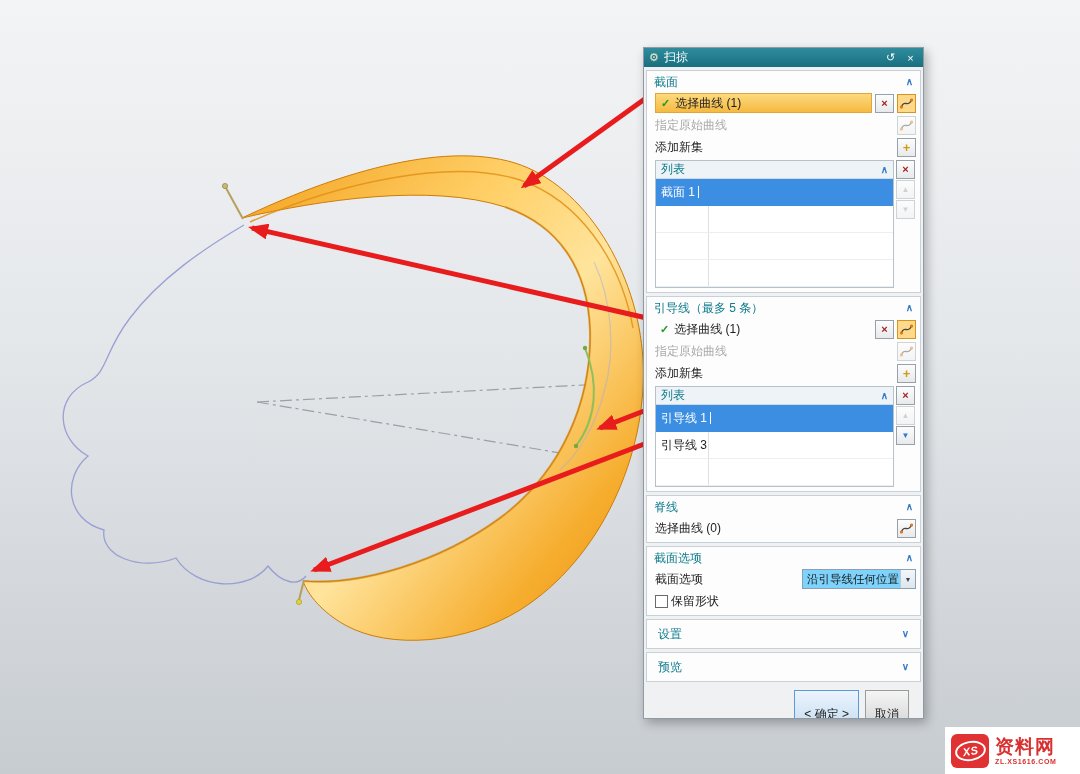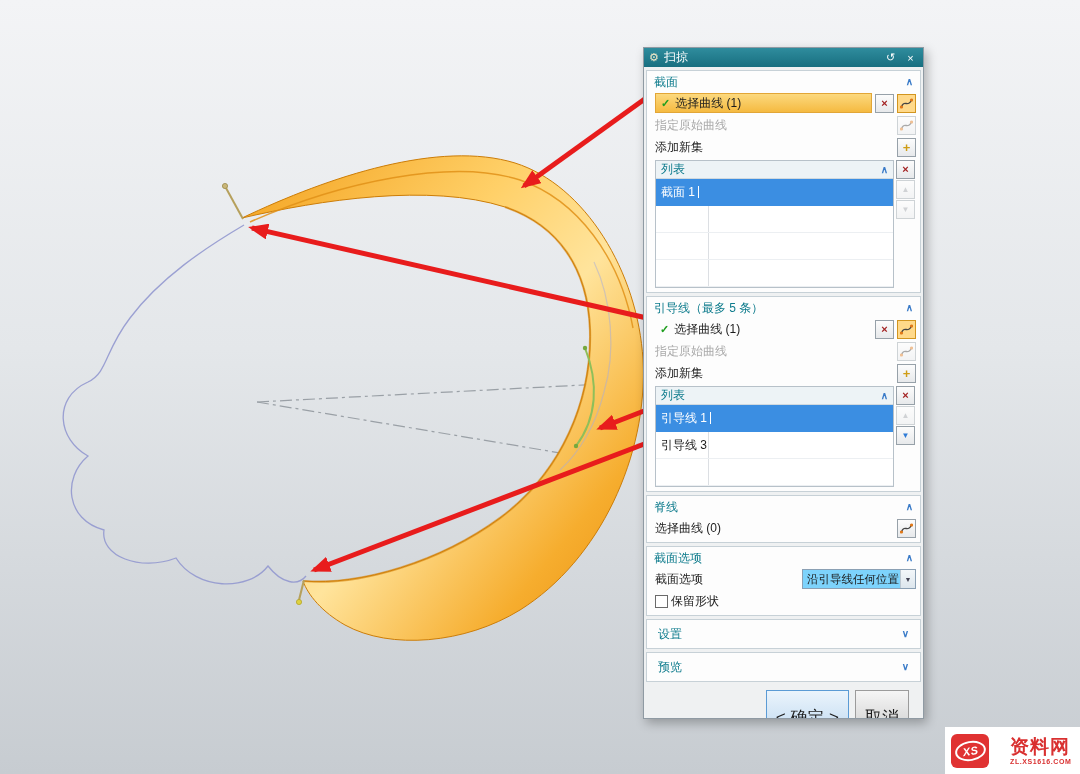--- a/index.html
+++ b/index.html
@@ -50,33 +50,33 @@
   .caret{display:inline-block;width:1px;height:12px;background:#fff;margin-left:3px;}
   .lctrl{width:20px;display:flex;flex-direction:column;gap:1px;}
   .dd{margin-left:auto;width:114px;height:20px;border:1px solid #8ba0b4;background:#7dd3fc;
     display:flex;align-items:center;cursor:pointer;}
   .dd .val{flex:1;padding:0 4px;font-size:11.5px;white-space:nowrap;overflow:hidden;}
   .dd .arr{width:15px;height:100%;border-left:1px solid #bcc8d2;
     background:linear-gradient(180deg,#f3f7fa,#dde6ed);
     display:flex;align-items:center;justify-content:center;font-size:7px;color:#445;}
   .cb{width:13px;height:13px;border:1px solid #6a6a6a;background:#fff;flex:0 0 13px;}
   .btnrow{margin-top:auto;display:flex;justify-content:flex-end;gap:6px;padding:5px 12px 2px;}
-  .btn{height:18px;padding:15px 9px;font-size:17px;cursor:pointer;color:#1c1c1c;
+  .btn{height:18px;padding:15px 9px;font-size:12px;cursor:pointer;color:#1c1c1c;
     border:1px solid #9b9b9b;background:linear-gradient(180deg,#f5f5f5,#dadada);}
   .btn.primary{border:1px solid #5b9bd5;background:linear-gradient(180deg,#ebf4fc,#cde2f4);}
 
   
   .wm{position:absolute;right:0;bottom:0;z-index:3;width:135px;height:47px;background:#fff;
     display:flex;align-items:center;gap:6px;padding:4px 6px;}
   .wm-logo{width:38px;height:34px;background:#e03232;border-radius:6px;flex:0 0 38px;
     display:flex;align-items:center;justify-content:center;}
   .wm-oval{width:31px;height:20px;border:2px solid #fff;border-radius:50%;
     display:flex;align-items:center;justify-content:center;transform:rotate(-10deg);}
   .wm-xs{font-style:italic;font-weight:bold;font-size:11px;color:#fff;letter-spacing:.5px;}
-  .wm-right{display:flex;flex-direction:column;align-items:flex-start;gap:2px;margin-left:15px;}
+  .wm-right{display:flex;flex-direction:column;align-items:flex-start;gap:2px;}
   .wm-brand{color:#d93030;font-weight:bold;font-size:19px;letter-spacing:1px;line-height:1;}
   .wm-url{color:#d93030;font-size:7px;letter-spacing:.6px;font-weight:bold;}
 </style>
 </head>
 <body>
 
 <div class="stage">
 
   <svg class="canvas" width="1080" height="774" viewBox="0 0 1080 774">
     <defs>

